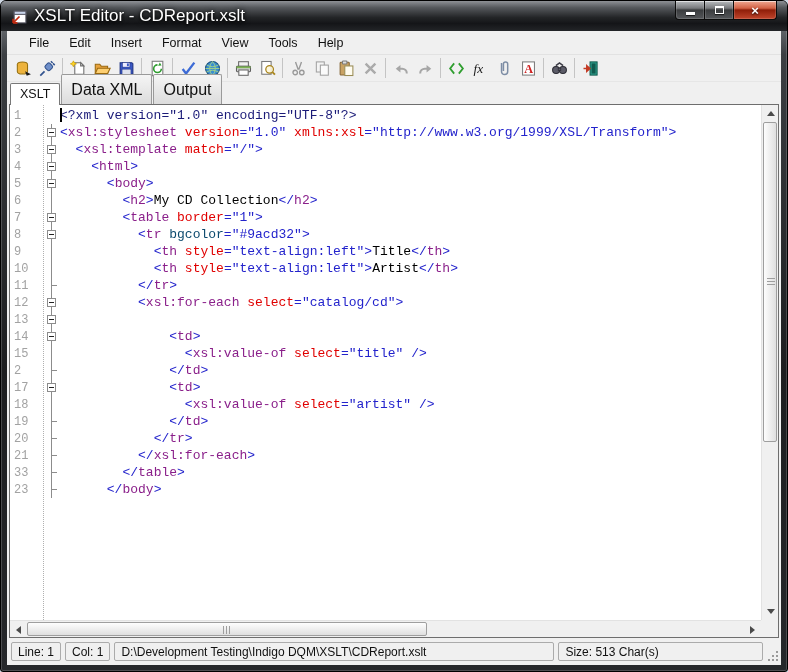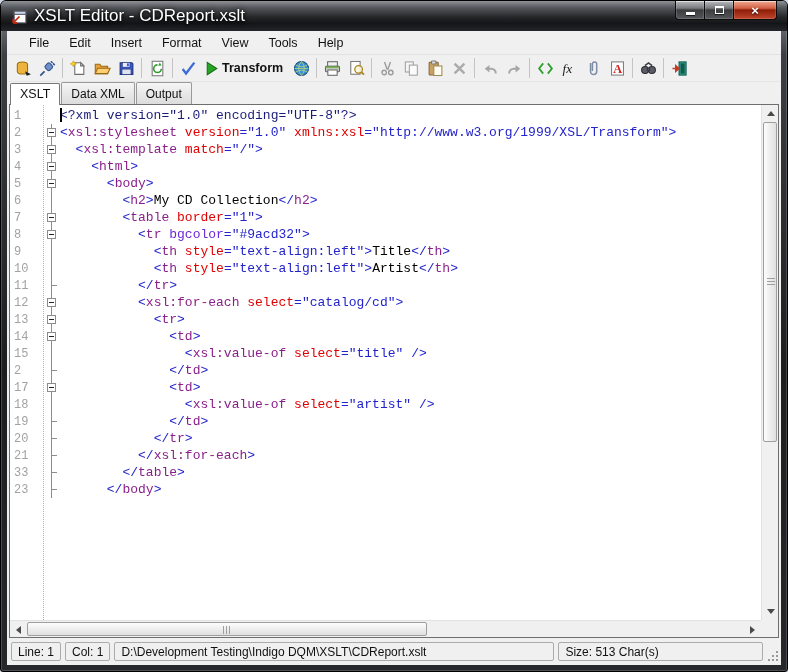--- a/index.html
+++ b/index.html
@@ -29,22 +29,22 @@
   
   .menubar{height:24px;display:flex;align-items:center;padding-left:12px;background:#f0f0f0;border-bottom:1px solid #e2e2e2;flex:none;}
   .menu-item{padding:3px 10px;font-size:12.5px;color:#111;cursor:default;}
   
   .toolbar{height:27px;display:flex;align-items:center;padding-left:4px;background:#f0f0f0;border-bottom:1px solid #e6e6e6;flex:none;}
   .tbtn{height:24px;min-width:24px;display:flex;align-items:center;justify-content:center;padding:0 2px;border:1px solid transparent;border-radius:2px;}
   .tbtn .tlabel{font-size:12.5px;font-weight:bold;color:#111;margin:0 3px 0 2px;}
   .tsep{width:1px;height:20px;background:#c4c4c4;margin:0 3px;flex:none;}
   
   .tabstrip{height:22px;display:flex;align-items:flex-end;padding-left:3px;background:#f0f0f0;flex:none;position:relative;z-index:2;}
-  .tab{font-size:12px;color:#111;background:linear-gradient(#f5f5f5,#dcdcdc);border:1px solid #9a9a9a;border-bottom:none;
-    padding:2px 9px 2px 9px;margin-right:1px;height:22px;display:flex;align-items:center;border-radius:2px 2px 0 0;}
+  .tab{font-size:16px;color:#111;background:linear-gradient(#f5f5f5,#dcdcdc);border:1px solid #9a9a9a;border-bottom:none;
+    padding:2px 9px 2px 9px;margin-right:1px;height:30px;display:flex;align-items:center;border-radius:2px 2px 0 0;}
   .tab.active{background:#fff;border-color:#787878;height:22px;margin-bottom:-1px;padding-bottom:4px;font-size:12.5px;}
   
   .editor-panel{flex:1;margin:0 2px;border:1px solid #6e6e6e;background:#fff;position:relative;overflow:hidden;}
   .code-area{position:absolute;left:0;top:0;right:17px;bottom:17px;overflow:hidden;background:#fff;}
   .gutter-line{position:absolute;left:33px;top:0;bottom:0;width:0;border-left:1px dotted #b0b0b0;}
   #code-lines{position:relative;padding-top:2px;}
   .code-row{display:flex;height:17px;align-items:center;}
   .ln{width:28px;padding-left:4px;flex:none;color:#a2a2a2;font:12px "Liberation Mono","DejaVu Sans Mono",monospace;}
   .fold-cell{width:16px;height:17px;margin-left:6px;flex:none;position:relative;}
   .fold-cell.vl::before{content:"";position:absolute;left:7px;top:0;bottom:0;width:1px;background:#8c8c8c;}
@@ -169,26 +169,20 @@
           </svg>
         </div>
         <div class="tsep"></div>
         <div class="tbtn">
           <svg viewBox="0 0 16 16" width="17" height="17">
             <path d="M2.5 8.5 l3.2 4.2 L13.5 2.5" fill="none" stroke="#3e6cd6" stroke-width="2.2"></path>
           </svg>
         </div>
         <div class="tbtn">
           <svg viewBox="0 0 16 16" width="17" height="17">
-            <path d="M4 2.2 L13 8 4 13.8 z" fill="#27a327" stroke="#157015"></path>
-          </svg>
-          <span class="tlabel">Transform</span>
-        </div>
-        <div class="tbtn">
-          <svg viewBox="0 0 16 16" width="17" height="17">
             <circle cx="8" cy="8" r="6.6" fill="#3c8ed0" stroke="#1c507e"></circle>
             <path d="M8 1.4 a9.5 9.5 0 0 0 0 13.2 M8 1.4 a9.5 9.5 0 0 1 0 13.2 M1.4 8 h13.2 M2.3 4.6 a11 11 0 0 0 11.4 0 M2.3 11.4 a11 11 0 0 1 11.4 0" fill="none" stroke="#9fd08a" stroke-width="0.9"></path>
           </svg>
         </div>
         <div class="tsep"></div>
         <div class="tbtn">
           <svg viewBox="0 0 16 16" width="17" height="17">
             <rect x="3.4" y="1.6" width="9.2" height="4.4" fill="#f2f2f2" stroke="#6a6a6a"></rect>
             <rect x="1.4" y="6" width="13.2" height="5" rx="0.8" fill="#cfcfcf" stroke="#5e5e5e"></rect>
             <rect x="1.4" y="6" width="13.2" height="1.7" fill="#7cb453"></rect>
@@ -335,21 +329,21 @@
               <span class="fold-cell vl">
                 <span class="fbox"></span>
               </span>
               <span class="code"><span style="color: rgb(0, 0, 0);">        </span><span style="color: rgb(35, 35, 204);">&lt;</span><span style="color: rgb(138, 31, 138);">table</span><span style="color: rgb(0, 0, 0);"> </span><span style="color: rgb(224, 0, 0);">border</span><span style="color: rgb(35, 35, 204);">="1"</span><span style="color: rgb(35, 35, 204);">&gt;</span></span>
             </div>
             <div class="code-row">
               <span class="ln">8</span>
               <span class="fold-cell vl">
                 <span class="fbox"></span>
               </span>
-              <span class="code"><span style="color: rgb(0, 0, 0);">          </span><span style="color: rgb(35, 35, 204);">&lt;</span><span style="color: rgb(138, 31, 138);">tr</span><span style="color: rgb(0, 0, 0);"> </span><span style="color: #6d28d9;">bgcolor</span><span style="color: rgb(35, 35, 204);">="#9acd32"</span><span style="color: rgb(35, 35, 204);">&gt;</span></span>
+              <span class="code"><span style="color: rgb(0, 0, 0);">          </span><span style="color: rgb(35, 35, 204);">&lt;</span><span style="color: rgb(138, 31, 138);">tr</span><span style="color: rgb(0, 0, 0);"> </span><span style="color: #0c4a6e;">bgcolor</span><span style="color: rgb(35, 35, 204);">="#9acd32"</span><span style="color: rgb(35, 35, 204);">&gt;</span></span>
             </div>
             <div class="code-row">
               <span class="ln">9</span>
               <span class="fold-cell vl"></span>
               <span class="code"><span style="color: rgb(0, 0, 0);">            </span><span style="color: rgb(35, 35, 204);">&lt;</span><span style="color: rgb(138, 31, 138);">th</span><span style="color: rgb(0, 0, 0);"> </span><span style="color: rgb(224, 0, 0);">style</span><span style="color: rgb(35, 35, 204);">="text-align:left"</span><span style="color: rgb(35, 35, 204);">&gt;</span><span style="color: rgb(0, 0, 0);">Title</span><span style="color: rgb(35, 35, 204);">&lt;/</span><span style="color: rgb(138, 31, 138);">th</span><span style="color: rgb(35, 35, 204);">&gt;</span></span>
             </div>
             <div class="code-row">
               <span class="ln">10</span>
               <span class="fold-cell vl"></span>
               <span class="code"><span style="color: rgb(0, 0, 0);">            </span><span style="color: rgb(35, 35, 204);">&lt;</span><span style="color: rgb(138, 31, 138);">th</span><span style="color: rgb(0, 0, 0);"> </span><span style="color: rgb(224, 0, 0);">style</span><span style="color: rgb(35, 35, 204);">="text-align:left"</span><span style="color: rgb(35, 35, 204);">&gt;</span><span style="color: rgb(0, 0, 0);">Artist</span><span style="color: rgb(35, 35, 204);">&lt;/</span><span style="color: rgb(138, 31, 138);">th</span><span style="color: rgb(35, 35, 204);">&gt;</span></span>
@@ -366,21 +360,20 @@
               <span class="fold-cell vl">
                 <span class="fbox"></span>
               </span>
               <span class="code"><span style="color: rgb(0, 0, 0);">          </span><span style="color: rgb(35, 35, 204);">&lt;</span><span style="color: rgb(138, 31, 138);">xsl:for-each</span><span style="color: rgb(0, 0, 0);"> </span><span style="color: rgb(224, 0, 0);">select</span><span style="color: rgb(35, 35, 204);">="catalog/cd"</span><span style="color: rgb(35, 35, 204);">&gt;</span></span>
             </div>
             <div class="code-row">
               <span class="ln">13</span>
               <span class="fold-cell vl">
                 <span class="fbox"></span>
               </span>
-              <span class="code"><span style="color: rgb(0, 0, 0);">            </span><span style="color: rgb(35, 35, 204);">&lt;</span><span style="color: rgb(138, 31, 138);">tr</span><span style="color: rgb(35, 35, 204);">&gt;</span></span>
             </div>
             <div class="code-row">
               <span class="ln">14</span>
               <span class="fold-cell vl">
                 <span class="fbox"></span>
               </span>
               <span class="code"><span style="color: rgb(0, 0, 0);">              </span><span style="color: rgb(35, 35, 204);">&lt;</span><span style="color: rgb(138, 31, 138);">td</span><span style="color: rgb(35, 35, 204);">&gt;</span></span>
             </div>
             <div class="code-row">
               <span class="ln">15</span>

